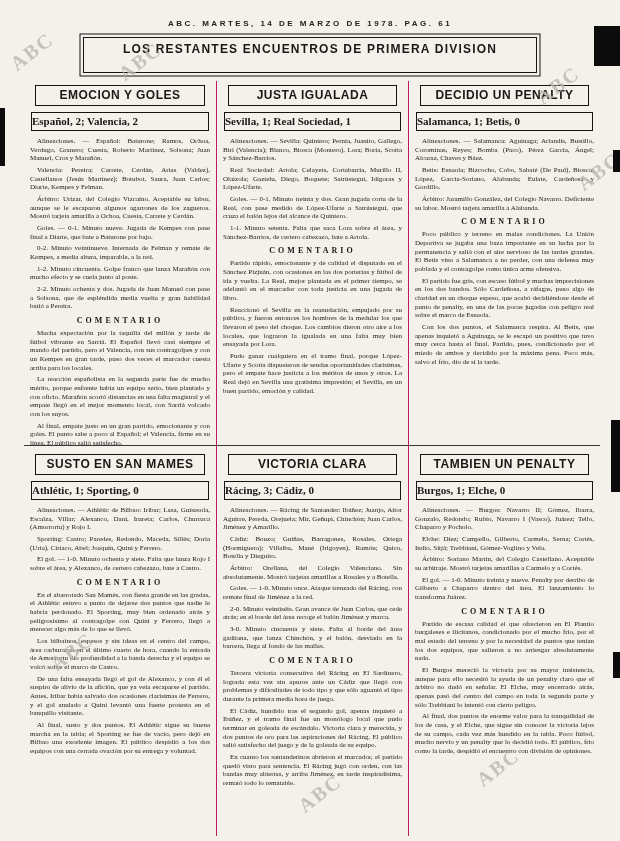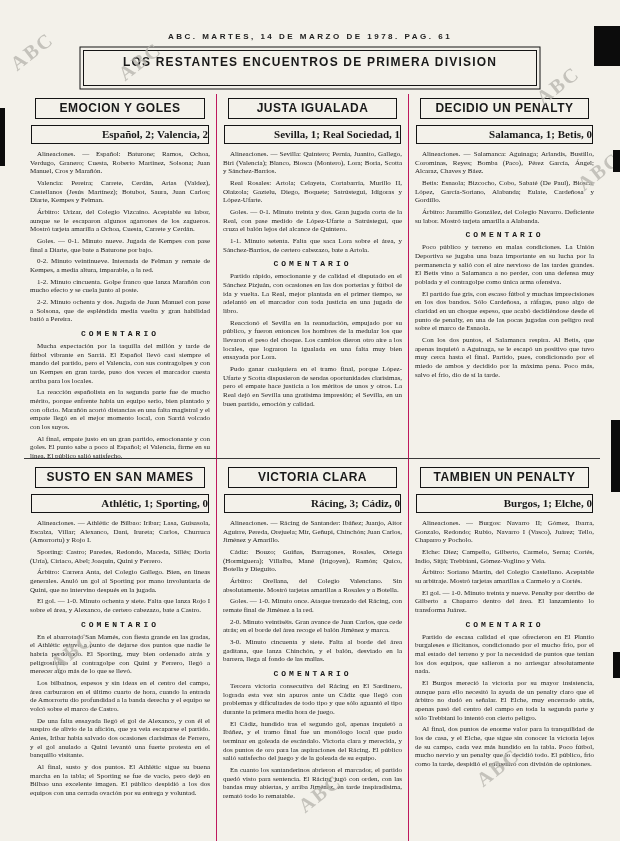--- a/index.html
+++ b/index.html
@@ -2,21 +2,21 @@
 <html><head>
 <meta charset="utf-8">
 <style>
   html,body { margin:0; padding:0; background:#f3f1ea; }
   .page {
     position:relative; width:620px; height:841px; overflow:hidden;
     background:#f3f1ea; color:#191919;
     font-family:"Liberation Serif", serif;
   }
   .header {
-    padding-top:32px; text-align:center;
+    padding-top:19px; text-align:center;
     font-family:"Liberation Sans", sans-serif;
     font-weight:700; font-size:8px; letter-spacing:2.5px; color:#222;
   }
   .headline {
     margin:9px auto 0; width:452px;
     border:1.5px solid #141414;
     box-shadow:0 0 0 2.5px #f3f1ea, 0 0 0 3.5px #141414;
     text-align:center; padding:4px 0 16px;
     font-family:"Liberation Sans", sans-serif;
     font-weight:700; font-size:12px; letter-spacing:1.2px;
@@ -30,29 +30,29 @@
   .cell.c0 { border-left:none; }
   .cell.r1 { border-top:1px solid #3a3a3a; padding-top:6px; }
   .tbox {
     border:1.8px solid #141414; margin:2px 5px 6px;
     text-align:center; padding:2px 0 3px;
     font-family:"Liberation Sans", sans-serif;
     font-weight:700; font-size:12px; letter-spacing:0.5px;
   }
   .sbox {
     border:1.2px solid #141414; margin:0 1px 6px;
-    text-align:right; padding:2px 0 3px;
+    text-align:left; padding:2px 0 3px;
     font-weight:700; font-size:11px;
   }
   .body p {
     margin:0 0 3px; font-size:7px; line-height:1.24;
     text-align:justify; text-indent:7px; color:#1c1c1c;
   }
   .chead {
-    text-align:center; font-family:Liberation Mono, monospace;
+    text-align:center; font-family:Liberation Serif, serif;
     font-weight:700; font-size:8px; letter-spacing:3px; margin:5px 0 4px;
   }
   .wm {
     position:absolute; transform:rotate(-38deg);
     font-family:"Liberation Serif", serif; font-weight:700;
     font-size:20px; letter-spacing:2px; color:#b9b7b0; opacity:.8;
     pointer-events:none;
   }
   .wm1 { left:8px;  top:40px; }
   .wm2 { left:116px; top:50px; }
@@ -97,21 +97,21 @@
           <p>La reacción españolista en la segunda parte fue de mucho mérito, porque enfrente había un equipo serio, bien plantado y con oficio. Marañón acortó distancias en una falta magistral y el empate llegó en el mejor momento local, con Sarriá volcado con los suyos.</p>
           <p>Al final, empate justo en un gran partido, emocionante y con goles. El punto sabe a poco al Español; el Valencia, firme en su línea. El público salió satisfecho.</p>
         </div>
     </article>
 
     <article class="cell c1 r0">
       <div class="tbox">JUSTA IGUALADA</div>
       <div class="sbox">Sevilla, 1; Real Sociedad, 1</div>
       <div class="body">
           <p>Alineaciones. — Sevilla: Quintero; Pernía, Juanito, Gallego, Biri (Valencia); Blanco, Biosca (Montero), Lora; Boria, Scotta y Sánchez-Barrios.</p>
-          <p>Real Rosales: Artola; Celayeta, Cortabarría, Murillo II, Olaizola; Gaztelu, Diego, Boquete; Satrústegui, Idígoras y López-Ufarte.</p>
+          <p>Real Sociedad: Artola; Celayeta, Cortabarría, Murillo II, Olaizola; Gaztelu, Diego, Boquete; Satrústegui, Idígoras y López-Ufarte.</p>
           <p>Goles. — 0-1. Minuto treinta y dos. Gran jugada corta de la Real, con pase medido de López-Ufarte a Satrústegui, que cruza el balón lejos del alcance de Quintero.</p>
           <p>1-1. Minuto setenta. Falta que saca Lora sobre el área, y Sánchez-Barrios, de certero cabezazo, bate a Artola.</p>
         </div>
       <div class="chead">COMENTARIO</div>
       <div class="body">
           <p>Partido rápido, emocionante y de calidad el disputado en el Sánchez Pizjuán, con ocasiones en las dos porterías y fútbol de ida y vuelta. La Real, mejor plantada en el primer tiempo, se adelantó en el marcador con toda justicia en una jugada de libro.</p>
           <p>Reaccionó el Sevilla en la reanudación, empujado por su público, y fueron entonces los hombres de la medular los que llevaron el peso del choque. Los cambios dieron otro aire a los locales, que lograron la igualada en una falta muy bien ensayada por Lora.</p>
           <p>Pudo ganar cualquiera en el tramo final, porque López-Ufarte y Scotta dispusieron de sendas oportunidades clarísimas, pero el empate hace justicia a los méritos de unos y otros. La Real dejó en Sevilla una gratísima impresión; el Sevilla, en un buen partido, emoción y calidad.</p>
         </div>
     </article>
@@ -131,21 +131,20 @@
           <p>Con los dos puntos, el Salamanca respira. Al Betis, que apenas inquietó a Aguinaga, se le escapó un positivo que tuvo muy cerca hasta el final. Partido, pues, condicionado por el miedo de ambos y decidido por la máxima pena. Poco más, salvo el frío, dio de sí la tarde.</p>
         </div>
     </article>
 
     <article class="cell c0 r1">
       <div class="tbox">SUSTO EN SAN MAMES</div>
       <div class="sbox">Athlétic, 1; Sporting, 0</div>
       <div class="body">
           <p>Alineaciones. — Athlétic de Bilbao: Iríbar; Lasa, Guisasola, Escalza, Villar; Alexanco, Dani, Irureta; Carlos, Churruca (Amorrortu) y Rojo I.</p>
           <p>Sporting: Castro; Paredes, Redondo, Maceda, Sillés; Doria (Uría), Ciriaco, Abel; Joaquín, Quini y Ferrero.</p>
-          <p>Árbitro: Carrera Anta, del Colegio Gallego. Bien, en líneas generales. Anuló un gol al Sporting por mano involuntaria de Quini, que no intervino después en la jugada.</p>
           <p>El gol. — 1-0. Minuto ochenta y siete. Falta que lanza Rojo I sobre el área, y Alexanco, de certero cabezazo, bate a Castro.</p>
         </div>
       <div class="chead">COMENTARIO</div>
       <div class="body">
           <p>En el abarrotado San Mamés, con fiesta grande en las gradas, el Athlétic estuvo a punto de dejarse dos puntos que nadie le habría perdonado. El Sporting, muy bien ordenado atrás y peligrosísimo al contragolpe con Quini y Ferrero, llegó a merecer algo más de lo que se llevó.</p>
           <p>Los bilbaínos, espesos y sin ideas en el centro del campo, área carburaron en el último cuarto de hora, cuando la entrada de Amorrortu dio profundidad a la banda derecha y el equipo se volcó sobre el marco de Castro.</p>
           <p>De una falta ensayada llegó el gol de Alexanco, y con él el suspiro de alivio de la afición, que ya veía escaparse el partido. Antes, Iríbar había salvado dos ocasiones clarísimas de Ferrero, y el gol anulado a Quini levantó una fuerte protesta en el banquillo visitante.</p>
           <p>Al final, susto y dos puntos. El Athlétic sigue su buena marcha en la tabla; el Sporting se fue de vacío, pero dejó en Bilbao una excelente imagen. El público despidió a los dos equipos con una cerrada ovación por su entrega y voluntad.</p>
         </div>
     </article>

